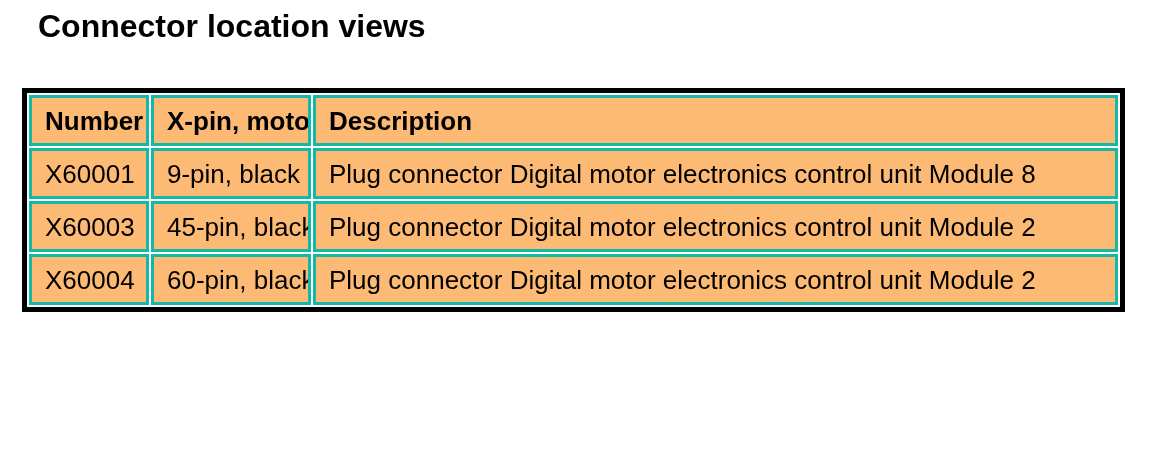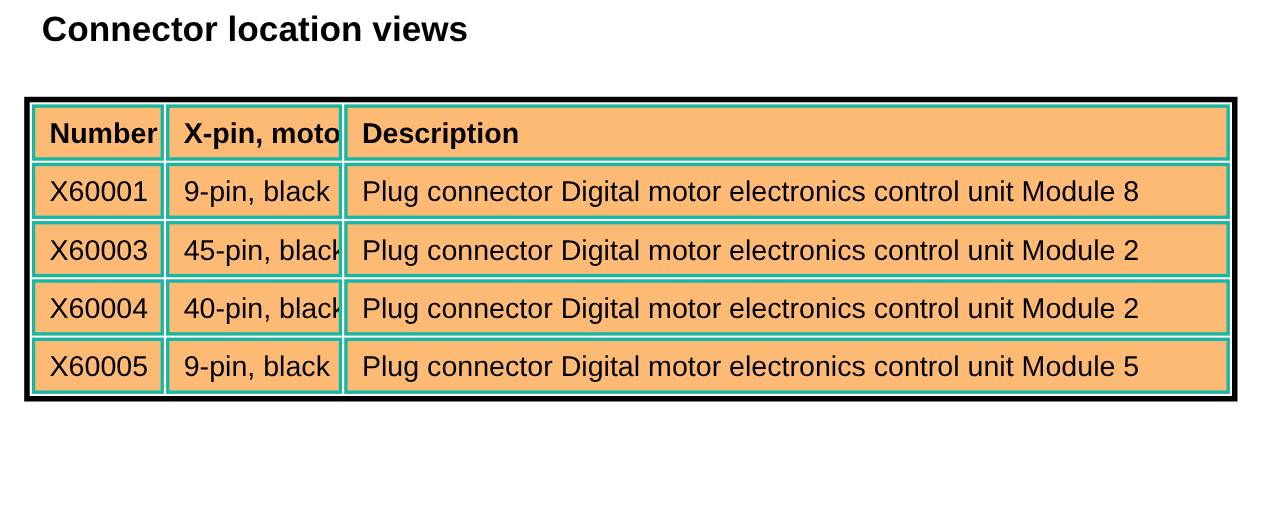--- a/index.html
+++ b/index.html
@@ -89,24 +89,19 @@
         <td>9-pin, black</td>
         <td>Plug connector Digital motor electronics control unit Module 8</td>
       </tr>
       <tr>
         <td>X60003</td>
         <td>45-pin, black</td>
         <td>Plug connector Digital motor electronics control unit Module 2</td>
       </tr>
       <tr>
         <td>X60004</td>
-        <td>40-pin, black</td>
+        <td>60-pin, black</td>
         <td>Plug connector Digital motor electronics control unit Module 2</td>
-      </tr>
-      <tr>
-        <td>X60005</td>
-        <td>9-pin, black</td>
-        <td>Plug connector Digital motor electronics control unit Module 5</td>
       </tr>
     </tbody>
   </table>
 
 </div>
 
 </body></html>

